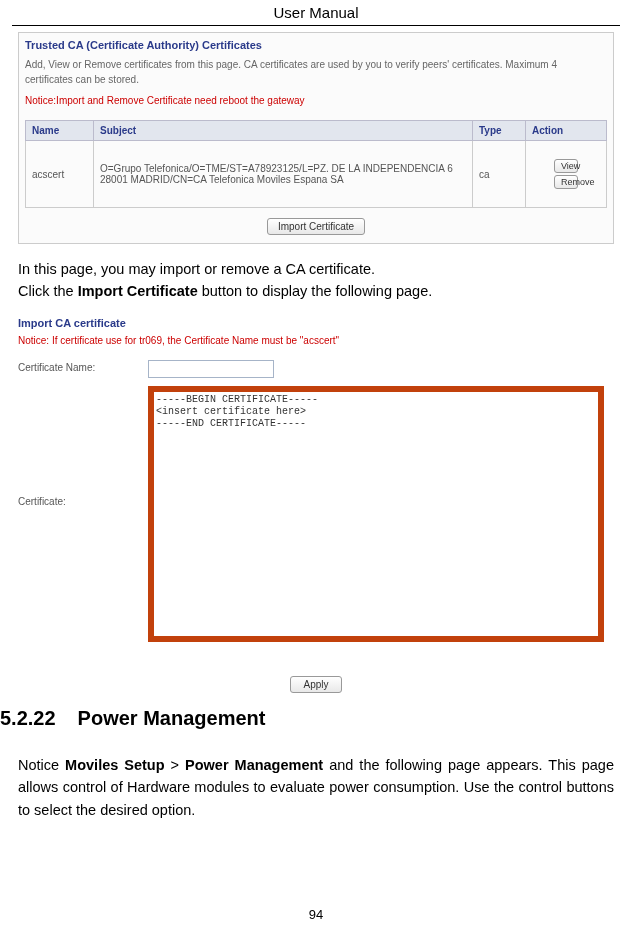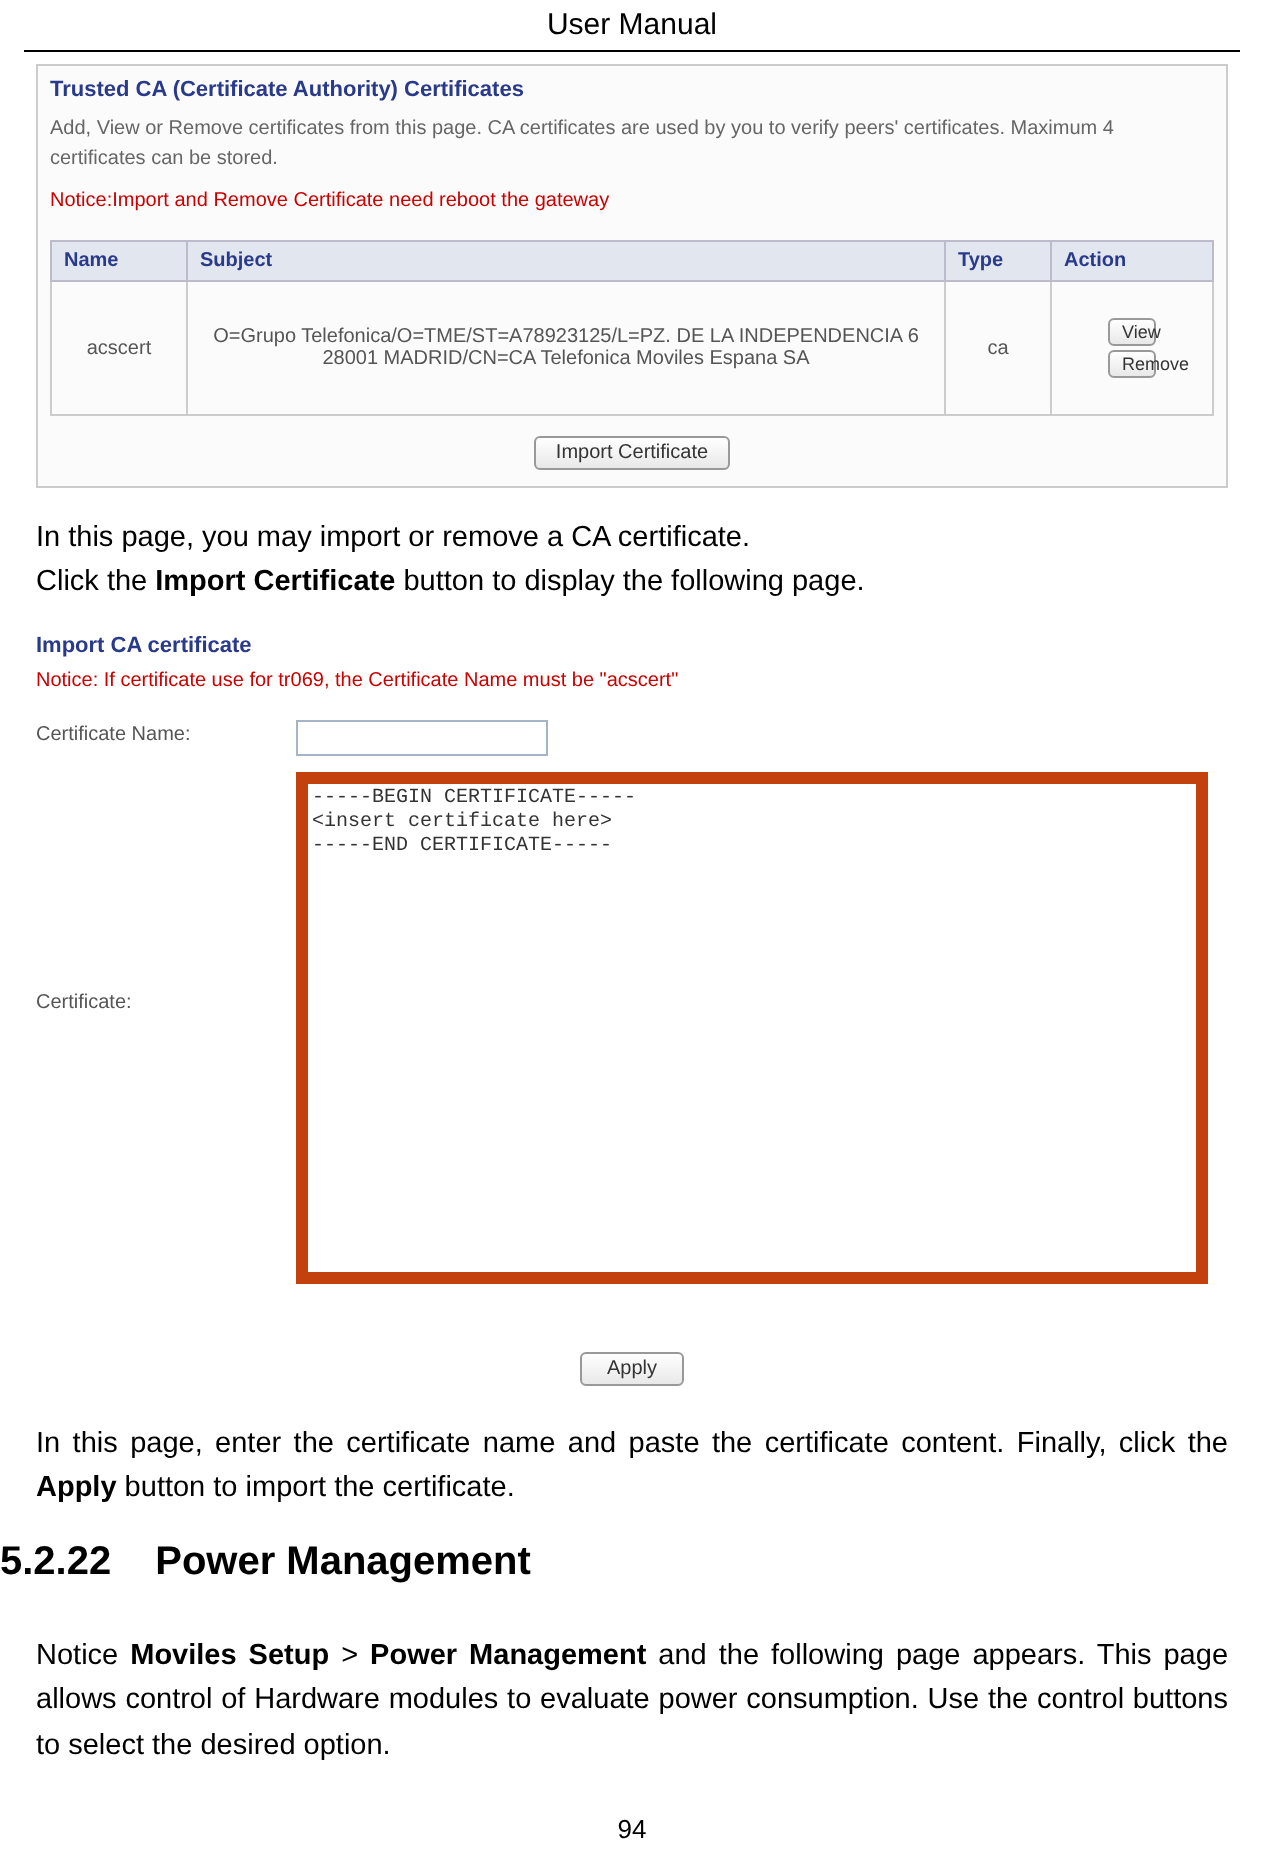--- a/index.html
+++ b/index.html
@@ -53,21 +53,20 @@
     padding: 4px 6px;
     border: 1px solid #bbc;
     font-size: 10px;
   }
   .s1-table td {
     border: 1px solid #ccc;
     padding: 22px 6px;
     font-size: 10px;
     color: #555;
     vertical-align: middle;
-    text-align: center;
   }
   .s1-table td.action-cell {
     text-align: center;
     padding: 6px 4px;
     width: 60px;
   }
   .mini-btn {
     display: block;
     margin: 2px auto;
     font-size: 9px;
@@ -236,23 +235,20 @@
       <textarea class="s2-textarea" style="">-----BEGIN CERTIFICATE-----
 &lt;insert certificate here&gt;
 -----END CERTIFICATE-----</textarea>
     </div>
 
     <div class="s2-apply-wrap">
       <button class="apply-btn">Apply</button>
     </div>
   </div>
 
-  <p class="body-text justify">
-    <span>In this page, enter the certificate name and paste the certificate content. Finally, click the </span><b>Apply</b><span> button to import the certificate.</span>
-  </p>
 
   <div class="section-heading">
     <span class="section-number">5.2.22</span>
     <span class="section-title">Power Management</span>
   </div>
 
   <p class="body-text justify" style="margin-top:6px">
     <span>Notice </span><b>Moviles Setup</b><span> &gt; </span><b>Power Management</b><span> and the following page appears. This page allows control of Hardware modules to evaluate power consumption. Use the control buttons to select the desired option.</span>
   </p>
 

